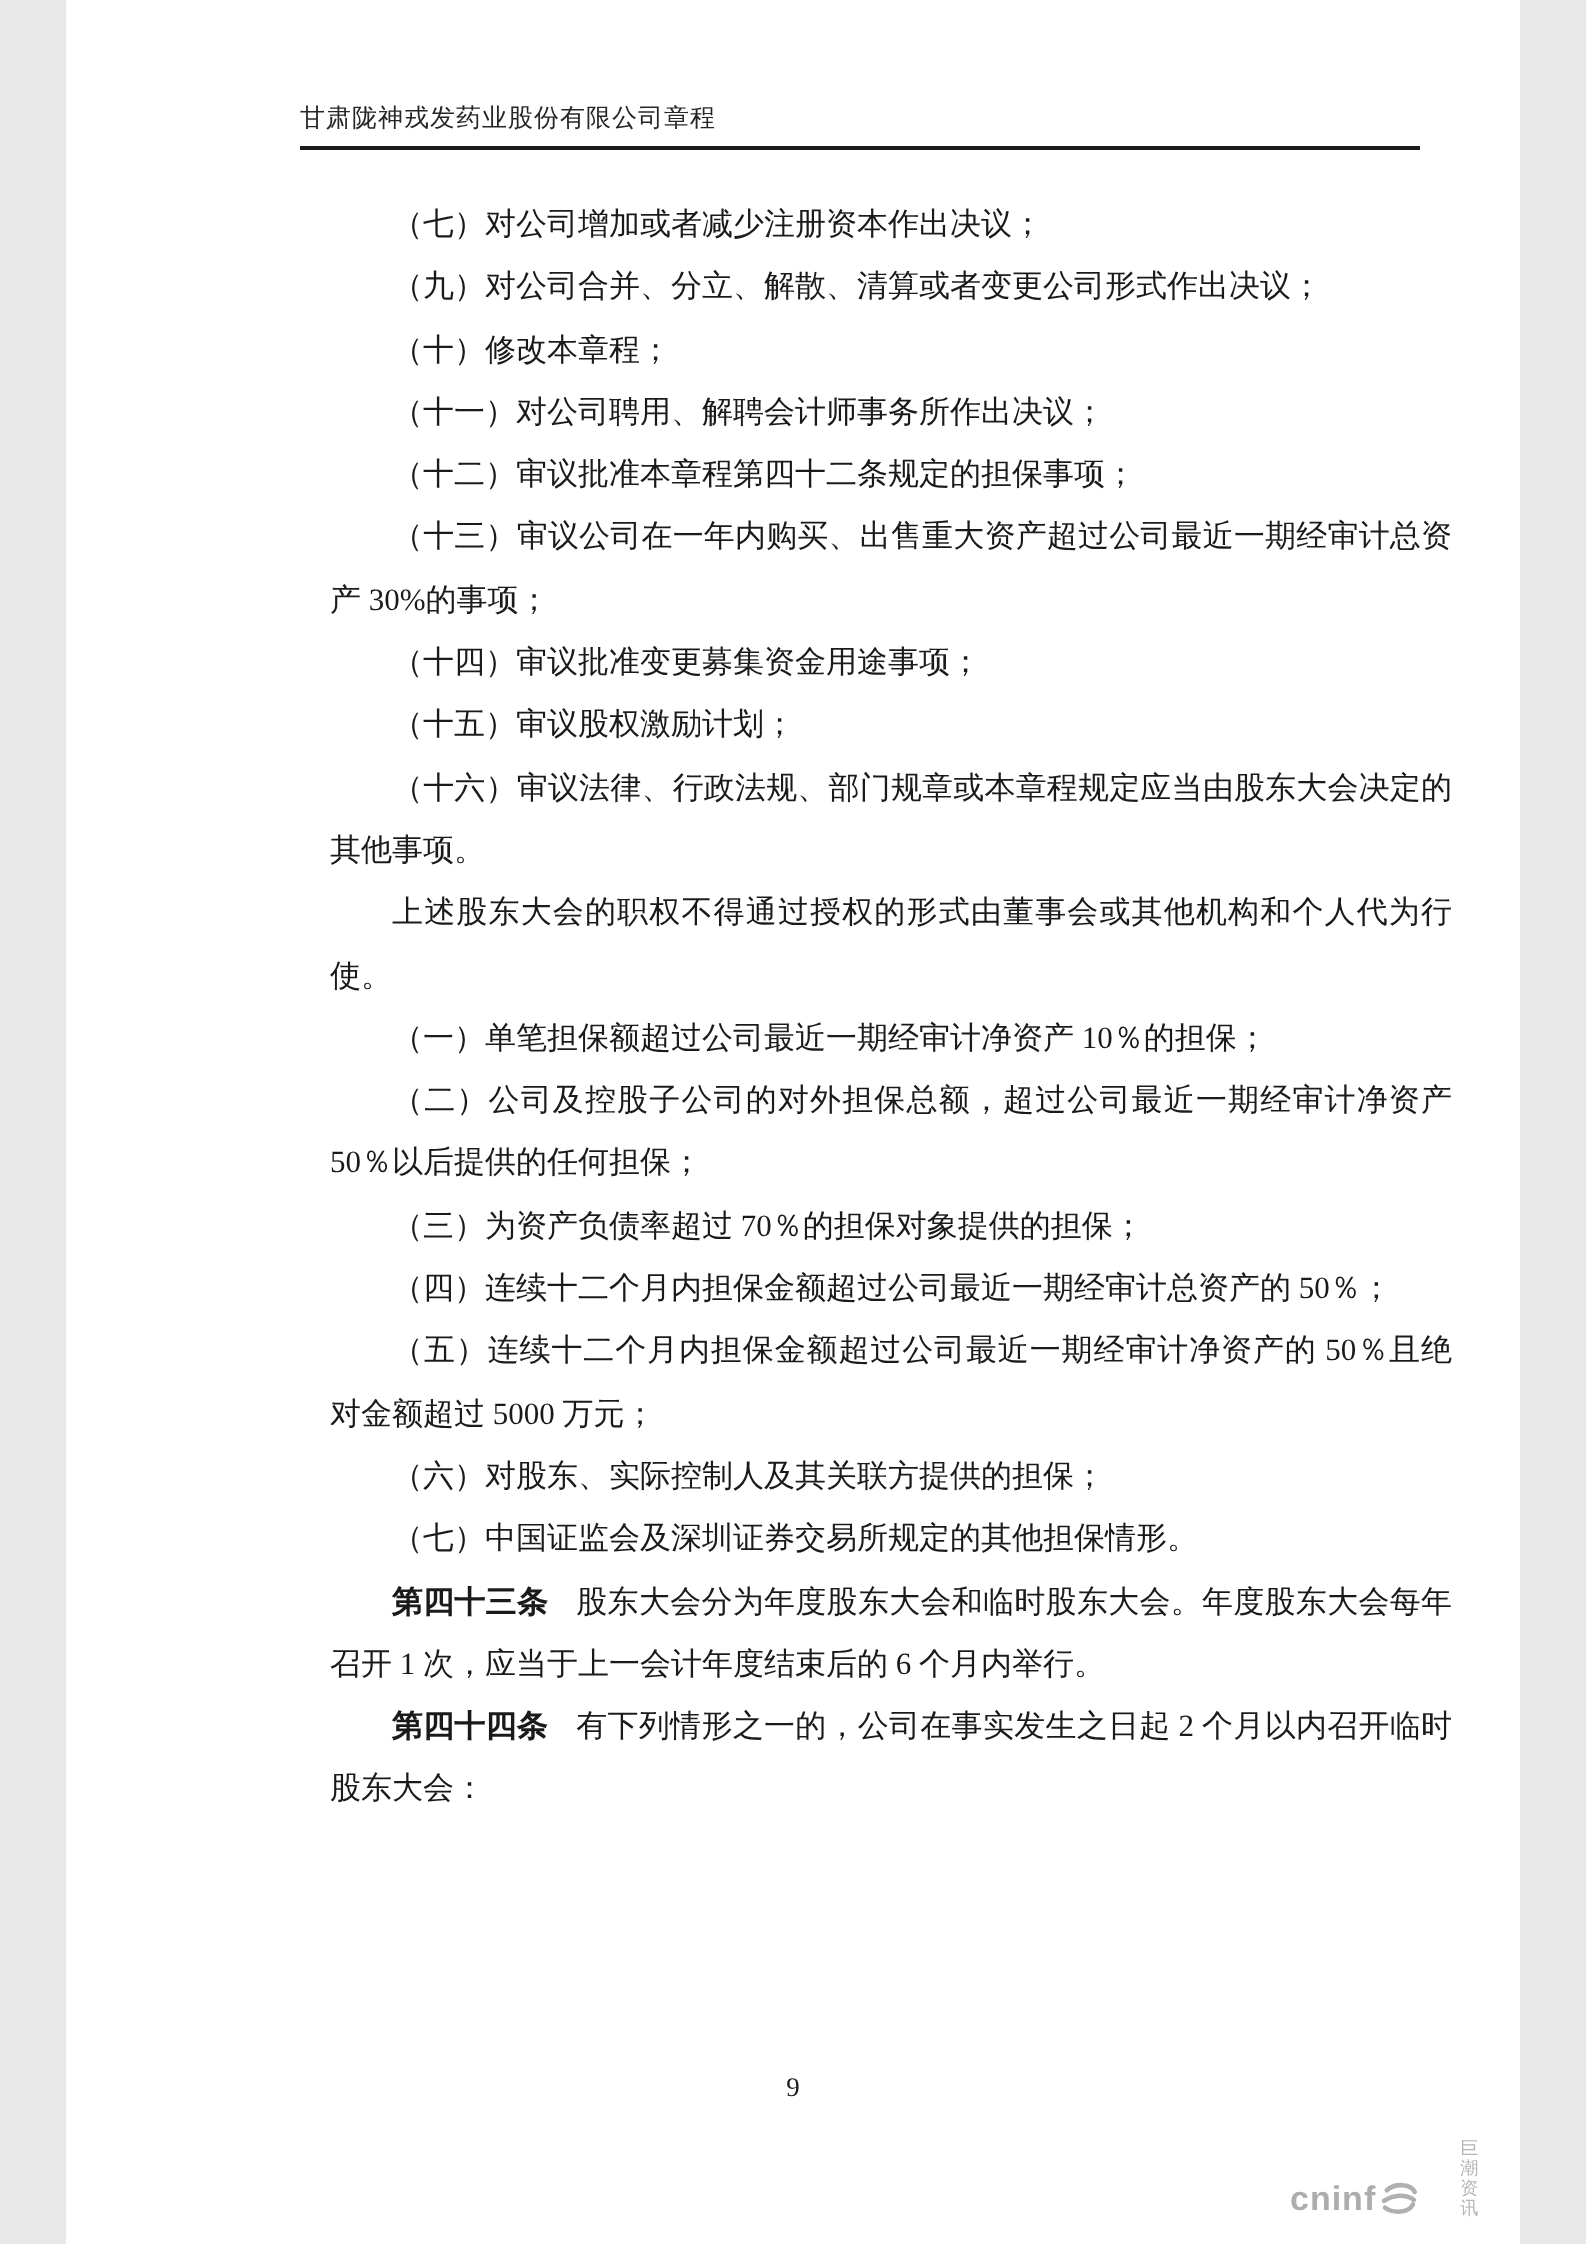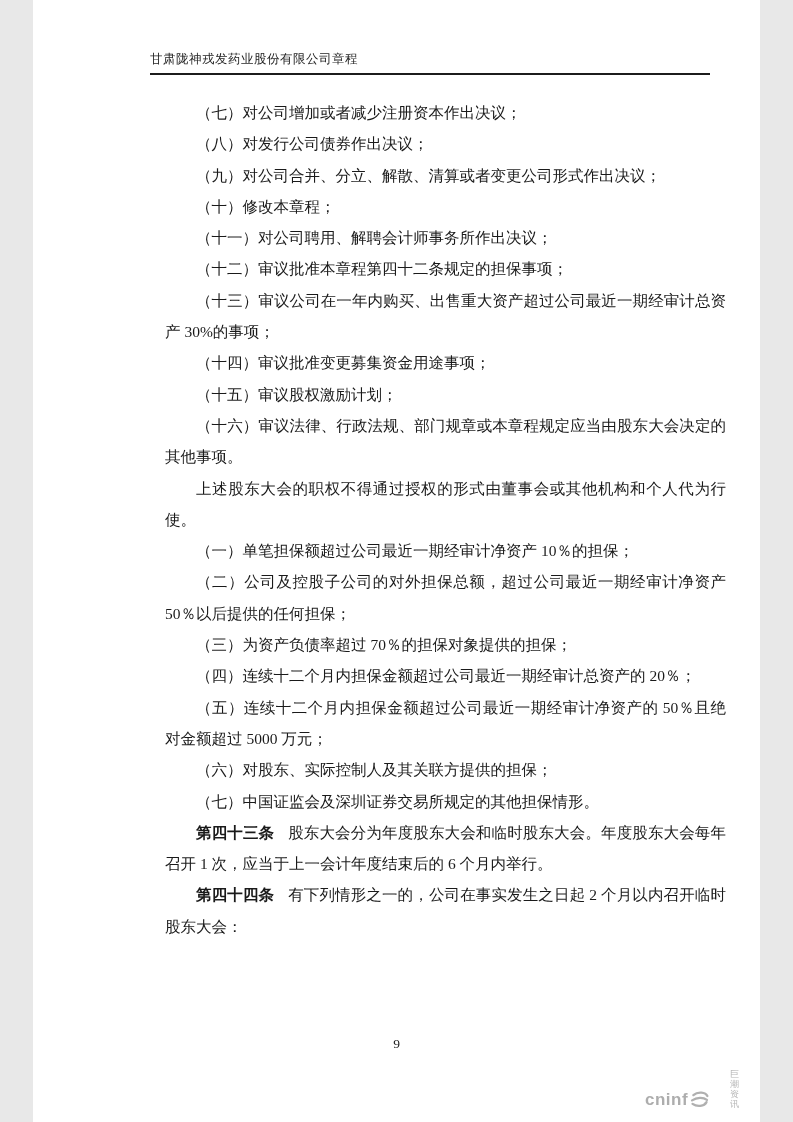--- a/index.html
+++ b/index.html
@@ -63,34 +63,33 @@
 </style>
 </head>
 <body>
 
 <div class="page">
 
   <div class="doc-header">甘肃陇神戎发药业股份有限公司章程</div>
 
   <div class="content">
       <p class="para"><span>（七）对公司增加或者减少注册资本作出决议；</span></p>
-      <p class="para"><span>（八）对发行公司债券作出决议；</span></p>
       <p class="para"><span>（九）对公司合并、分立、解散、清算或者变更公司形式作出决议；</span></p>
       <p class="para"><span>（十）修改本章程；</span></p>
       <p class="para"><span>（十一）对公司聘用、解聘会计师事务所作出决议；</span></p>
       <p class="para"><span>（十二）审议批准本章程第四十二条规定的担保事项；</span></p>
       <p class="para"><span>（十三）审议公司在一年内购买、出售重大资产超过公司最近一期经审计总资产 30%的事项；</span></p>
       <p class="para"><span>（十四）审议批准变更募集资金用途事项；</span></p>
       <p class="para"><span>（十五）审议股权激励计划；</span></p>
       <p class="para"><span>（十六）审议法律、行政法规、部门规章或本章程规定应当由股东大会决定的其他事项。</span></p>
       <p class="para"><span>上述股东大会的职权不得通过授权的形式由董事会或其他机构和个人代为行使。</span></p>
       <p class="para"><span>（一）单笔担保额超过公司最近一期经审计净资产 10％的担保；</span></p>
       <p class="para"><span>（二）公司及控股子公司的对外担保总额，超过公司最近一期经审计净资产 50％以后提供的任何担保；</span></p>
       <p class="para"><span>（三）为资产负债率超过 70％的担保对象提供的担保；</span></p>
-      <p class="para"><span>（四）连续十二个月内担保金额超过公司最近一期经审计总资产的 20％；</span></p>
+      <p class="para"><span>（四）连续十二个月内担保金额超过公司最近一期经审计总资产的 50％；</span></p>
       <p class="para"><span>（五）连续十二个月内担保金额超过公司最近一期经审计净资产的 50％且绝对金额超过 5000 万元；</span></p>
       <p class="para"><span>（六）对股东、实际控制人及其关联方提供的担保；</span></p>
       <p class="para"><span>（七）中国证监会及深圳证券交易所规定的其他担保情形。</span></p>
       <p class="para"><b class="lead">第四十三条</b><span>股东大会分为年度股东大会和临时股东大会。年度股东大会每年召开 1 次，应当于上一会计年度结束后的 6 个月内举行。</span></p>
       <p class="para"><b class="lead">第四十四条</b><span>有下列情形之一的，公司在事实发生之日起 2 个月以内召开临时股东大会：</span></p>
     </div>
 
   <div class="page-num">9</div>
 
   <div class="cninfo">

